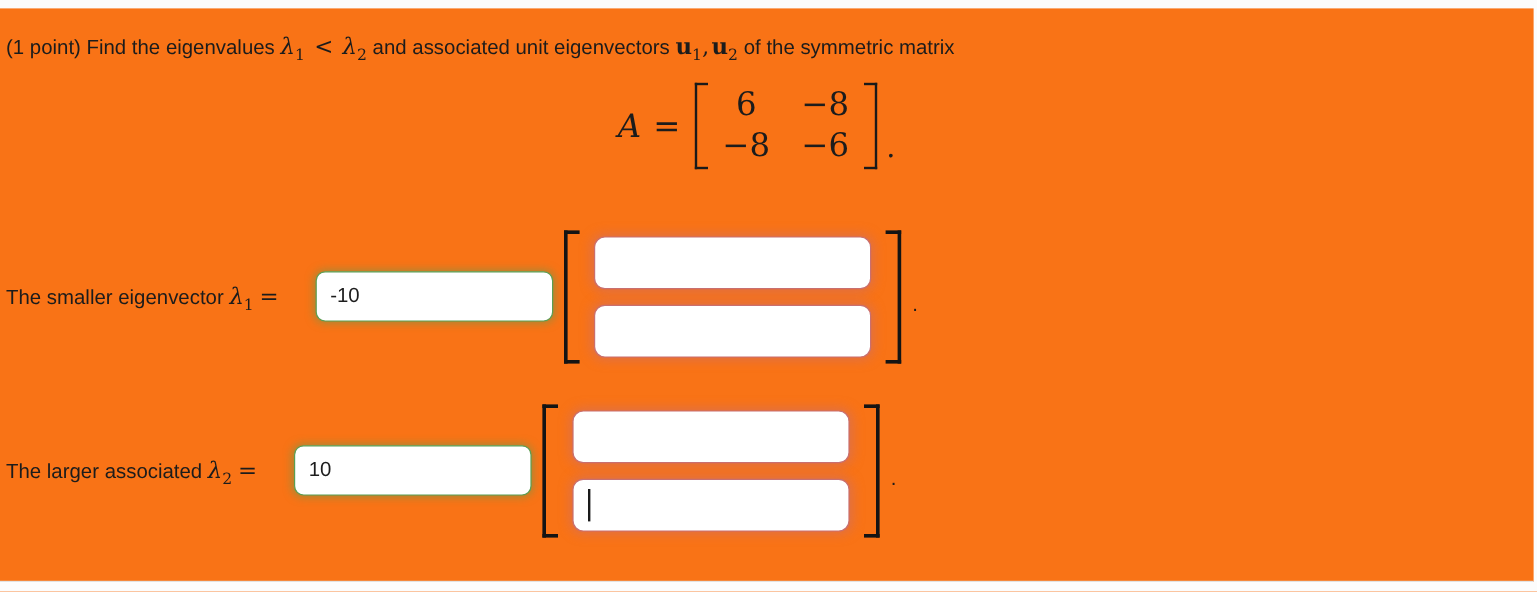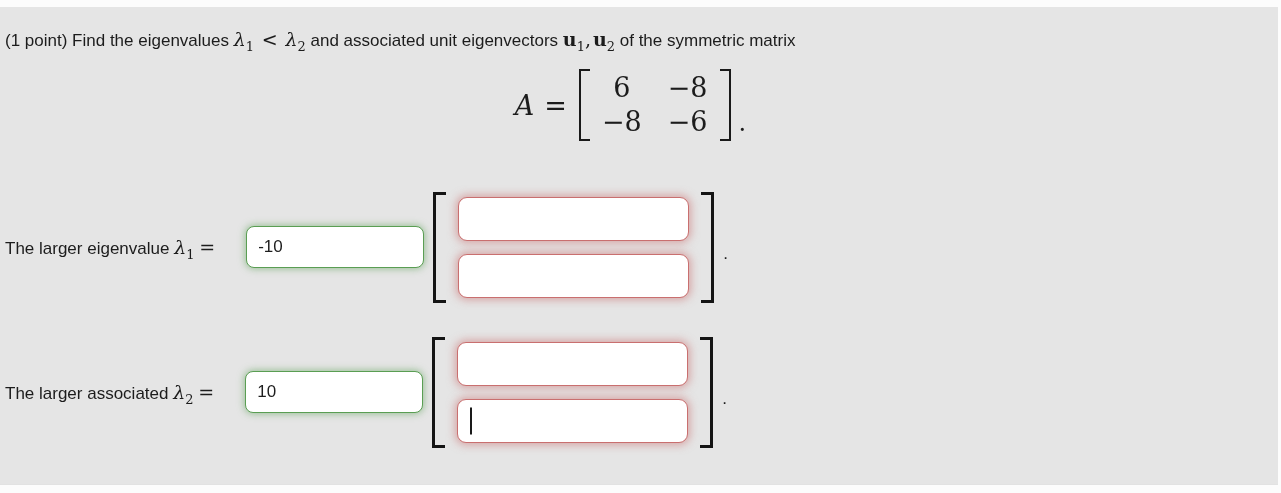--- a/index.html
+++ b/index.html
@@ -9,21 +9,21 @@
     background: #fcfcfc;
     font-family: "Liberation Sans", sans-serif;
     color: #1c1c1c;
     position: relative;
     overflow: hidden;
   }
   .panel {
     position: absolute;
     top: 7px; left: 0;
     width: 1278px; height: 478px;
-    background: #e5e5e5;
+    background: #f97316;
     border-bottom: 1px solid #e2e2e2;
   }
   
   .math { font-family: "DejaVu Serif", serif; font-size: 19px; }
   .math .mi { font-style: italic; font-weight: normal; }
   .math .mbf { font-weight: bold; font-style: normal; }
   .math sub { font-size: 13px; vertical-align: -5px; line-height: 0; }
   .rel { margin: 0 3px; }
   
   .intro {
@@ -50,21 +50,21 @@
   
   .answer-row {
     position: absolute; left: 5px; height: 118px;
     display: flex; align-items: center; column-gap: 9px;
     font-size: 17px; white-space: nowrap;
   }
   #row1 { top: 181px; }
   #row2 { top: 326px; }
   .pre-input { margin-right: 22px; }
   .text-input {
-    width: 178px; height: 42px;
+    width: 198px; height: 42px;
     border: 1px solid #999; border-radius: 8px;
     background: #ffffff;
     font-family: "Liberation Sans", sans-serif; font-size: 17px;
     color: #1d1d1d; padding: 0 11px; outline: none;
   }
   .text-input.correct {
     border: 1px solid #5a9e53;
     box-shadow: 0 0 7px 1px rgba(90, 158, 83, 0.55);
   }
   .vector { display: flex; align-items: stretch; }
@@ -118,21 +118,21 @@
       <span>−8</span>
       <span>−8</span>
       <span>−6</span>
     </span>
     <span class="mbracket right"></span>
     <span class="mperiod">.</span>
   </div>
 
   <div class="answer-row" id="row1">
     <span class="pre-input">
-      <span>The larger eigenvalue</span>
+      <span>The smaller eigenvector</span>
       <span class="math"><span class="mi">λ</span><sub>1</sub></span>
       <span class="math">=</span>
     </span>
     <input class="text-input correct" type="text" value="-10" style="">
     <span class="vector">
       <span class="vbracket left"></span>
       <span class="vec-col">
         <input class="vec-input" type="text" value="" style="">
         <input class="vec-input" type="text" value="" style="">
       </span>

